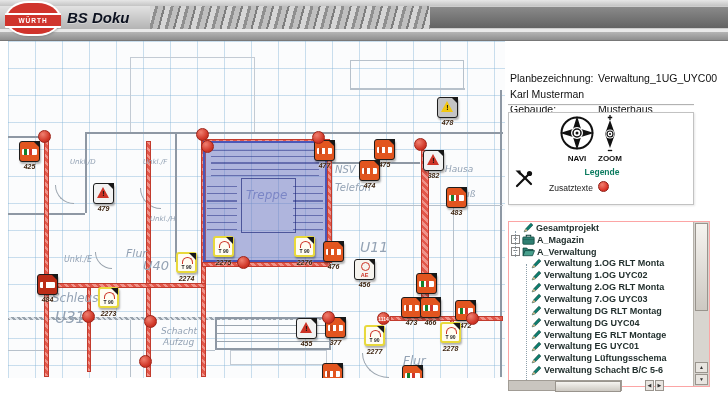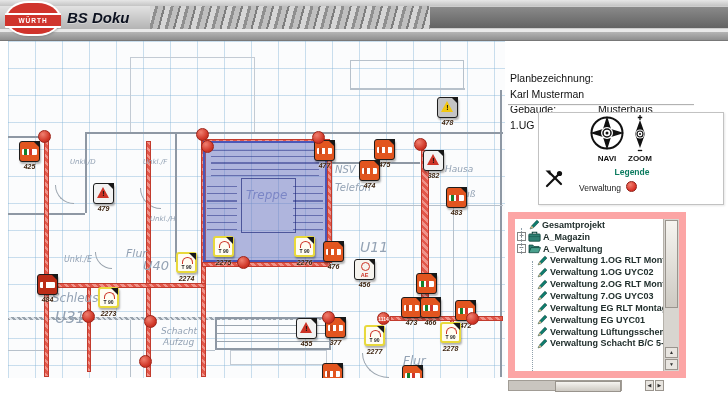--- a/index.html
+++ b/index.html
@@ -81,33 +81,33 @@
       background:radial-gradient(circle at 35% 30%,#f08070,#cf3526 65%,#b02a1e);border:1px solid #9e2318;
       color:#fff;font-size:5px;font-weight:bold;display:flex;align-items:center;justify-content:center;}
   
   .panel{position:absolute;left:505px;top:41px;width:223px;height:378px;}
   .info{position:absolute;left:5px;top:2px;font-size:10.5px;color:#111;margin-top:28px;}
   .irow{display:flex;line-height:15.5px;}
   .ilabel{width:88px;}
   .ivalue{white-space:nowrap;}
   .sep{position:absolute;left:3px;top:63px;width:186px;border-top:1px solid #b2b2b2;border-bottom:1px solid #f4f4f4;}
   .ctrl{position:absolute;left:3px;top:71px;width:186px;height:93px;background:#fff;
-      border:1px solid #c2c2c2;box-shadow:1px 1px 2px rgba(0,0,0,.1);box-sizing:border-box;margin-left:30px;}
+      border:1px solid #c2c2c2;box-shadow:1px 1px 2px rgba(0,0,0,.1);box-sizing:border-box;}
   .navi{position:absolute;left:50px;top:2px;width:36px;height:36px;cursor:pointer;}
   .zoomc{position:absolute;left:93px;top:1px;width:16px;height:38px;cursor:pointer;}
   .clab{position:absolute;font-size:8px;font-weight:bold;color:#111;text-align:center;}
   .navi-lab{left:44px;top:41px;width:48px;}
   .zoom-lab{left:86px;top:41px;width:30px;}
   .tools{position:absolute;left:5px;top:56px;width:20px;height:20px;cursor:pointer;}
   .legende{position:absolute;left:49px;top:54px;width:88px;text-align:center;font-size:8.5px;font-weight:bold;color:#0b7b5f;cursor:pointer;}
   .zusatz{position:absolute;left:40px;top:68px;font-size:8.5px;color:#222;}
   .dot{display:inline-block;width:9px;height:9px;border-radius:50%;margin-left:5px;vertical-align:-1.5px;
       background:radial-gradient(circle at 35% 30%,#f08070,#d93025 70%);border:1px solid #8d1d14;cursor:pointer;}
-  .tree{position:absolute;left:3px;top:171px;width:178px;height:166px;background:#fff;
-      border:7px solid #fca5a5;box-sizing:border-box;overflow:hidden;}
+  .tree{position:absolute;left:3px;top:180px;width:202px;height:166px;background:#fff;
+      border:1px solid #fca5a5;box-sizing:border-box;overflow:hidden;}
   .trow{display:flex;align-items:center;gap:2px;height:11.85px;font-size:9px;font-weight:bold;
       color:#22302e;white-space:nowrap;cursor:pointer;}
   .trow.dim{color:#9aa0a0;}
   .exp{width:9px;height:9px;box-sizing:border-box;border:1px solid #848484;background:#fff;
       font-size:8px;line-height:6.5px;text-align:center;color:#222;flex:none;font-weight:normal;}
   .ticon{flex:none;display:inline-flex;}
   .tguide{position:absolute;left:17px;top:42px;height:118px;border-left:1px dotted #8fa0ab;z-index:0;}
   .tguide0{position:absolute;left:6px;top:9px;height:26px;border-left:1px dotted #8fa0ab;z-index:0;}
   .vsb{position:absolute;right:0;top:0;width:15px;bottom:0;background:#d8d5d0;border-left:1px solid #b5b1aa;}
   .vthumb{position:absolute;top:1px;left:1px;right:1px;height:86px;background:linear-gradient(#f6f4f0,#cdc9c2);
@@ -320,20 +320,21 @@
     <div class="pbadge" style="left: 131px; top: 314px;"></div>
     <div class="pbadge" style="left: 369px; top: 271px;">1114</div>
     <div class="pbadge" style="left: 314px; top: 270px;"></div>
     <div class="pbadge" style="left: 458px; top: 271px;"></div>
   </div>
 
 <div class="panel">
   <div class="info" id="info-box">
       <div class="irow">
         <span class="ilabel">Planbezeichnung:</span>
+        <span class="ivalue">Verwaltung_1UG_UYC00</span>
       </div>
       <div class="irow">
         <span class="ivalue">Karl Musterman</span>
       </div>
       <div class="irow">
         <span class="ilabel">Gebäude:</span>
         <span class="ivalue">Musterhaus</span>
       </div>
       <div class="irow">
         <span class="ivalue">1.UG UYC00</span>
@@ -367,21 +368,21 @@
       <svg width="20" height="20" viewBox="0 0 20 20">
         <g stroke="#111" stroke-width="2.2" stroke-linecap="round">
           <path d="M3 17 L15 5"></path>
             <path d="M5 3 L17 15"></path>
         </g>
         <circle cx="15.5" cy="4.5" r="2.6" fill="#111"></circle>
         <path d="M1.5 1.5 L6.5 1.5 L6.5 6.5 Z" fill="#111"></path>
       </svg>
     </div>
     <div class="legende">Legende</div>
-    <div class="zusatz"><span>Verwaltung</span><span class="dot"></span></div>
+    <div class="zusatz"><span>Zusatztexte</span><span class="dot"></span></div>
   </div>
 
   <div class="tree">
     <div class="tguide0"></div>
     <div class="tguide"></div>
     <div id="tree-list">
         <div class="trow" style="margin-left: 14px;">
           <span class="ticon">
             <svg width="11" height="11" viewBox="0 0 12 12">
               <path d="M1.2 10.8 L3 7.4 L8.6 1.4 L10.8 3.4 L5 9.4 Z" fill="#0d7f6f" stroke="#0a4038" stroke-width="0.7"></path>
@@ -439,20 +440,38 @@
           <span>Verwaltung 2.OG RLT Monta</span>
         </div>
         <div class="trow" style="margin-left: 22px;">
           <span class="ticon">
             <svg width="11" height="11" viewBox="0 0 12 12">
               <path d="M1.2 10.8 L3 7.4 L8.6 1.4 L10.8 3.4 L5 9.4 Z" fill="#0d7f6f" stroke="#0a4038" stroke-width="0.7"></path>
               <path d="M1.2 10.8 L3 7.4 L5 9.4 Z" fill="#d8b98a"></path>
             </svg>
           </span>
           <span>Verwaltung 7.OG UYC03</span>
+        </div>
+        <div class="trow" style="margin-left: 22px;">
+          <span class="ticon">
+            <svg width="11" height="11" viewBox="0 0 12 12">
+              <path d="M1.2 10.8 L3 7.4 L8.6 1.4 L10.8 3.4 L5 9.4 Z" fill="#0d7f6f" stroke="#0a4038" stroke-width="0.7"></path>
+              <path d="M1.2 10.8 L3 7.4 L5 9.4 Z" fill="#d8b98a"></path>
+            </svg>
+          </span>
+          <span>Verwaltung DG RLT Montag</span>
+        </div>
+        <div class="trow" style="margin-left: 22px;">
+          <span class="ticon">
+            <svg width="11" height="11" viewBox="0 0 12 12">
+              <path d="M1.2 10.8 L3 7.4 L8.6 1.4 L10.8 3.4 L5 9.4 Z" fill="#0d7f6f" stroke="#0a4038" stroke-width="0.7"></path>
+              <path d="M1.2 10.8 L3 7.4 L5 9.4 Z" fill="#d8b98a"></path>
+            </svg>
+          </span>
+          <span>Verwaltung DG UYC04</span>
         </div>
         <div class="trow" style="margin-left: 22px;">
           <span class="ticon">
             <svg width="11" height="11" viewBox="0 0 12 12">
               <path d="M1.2 10.8 L3 7.4 L8.6 1.4 L10.8 3.4 L5 9.4 Z" fill="#0d7f6f" stroke="#0a4038" stroke-width="0.7"></path>
               <path d="M1.2 10.8 L3 7.4 L5 9.4 Z" fill="#d8b98a"></path>
             </svg>
           </span>
           <span>Verwaltung EG RLT Montage</span>
         </div>

